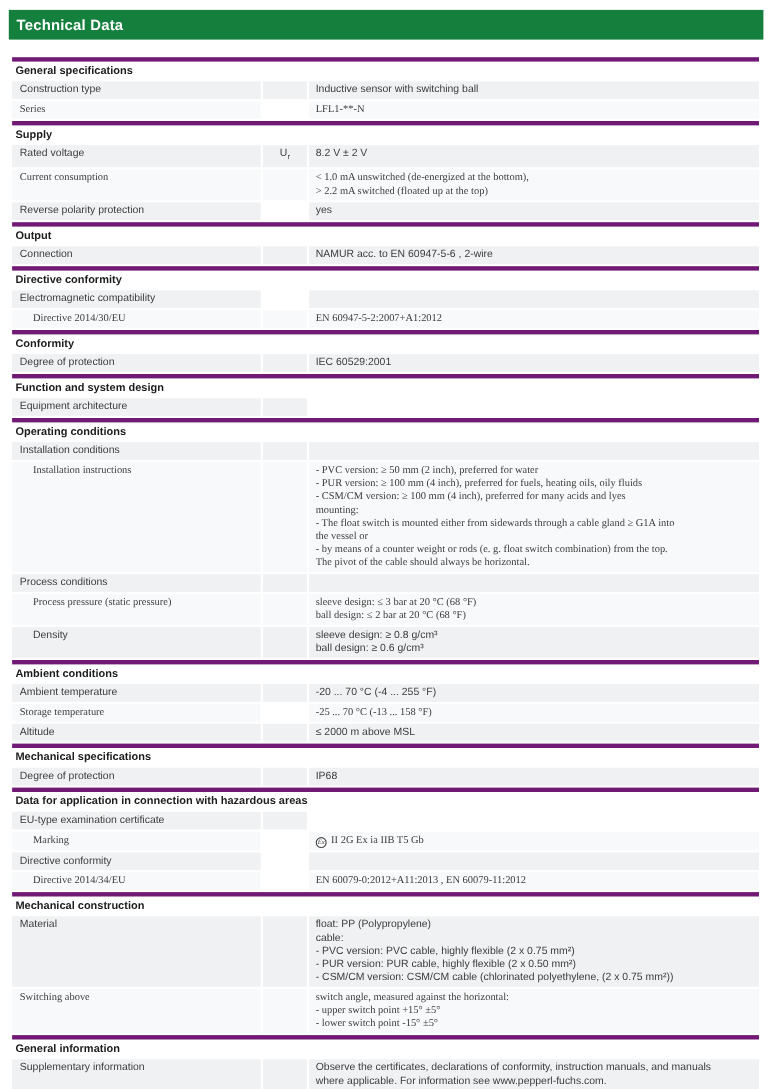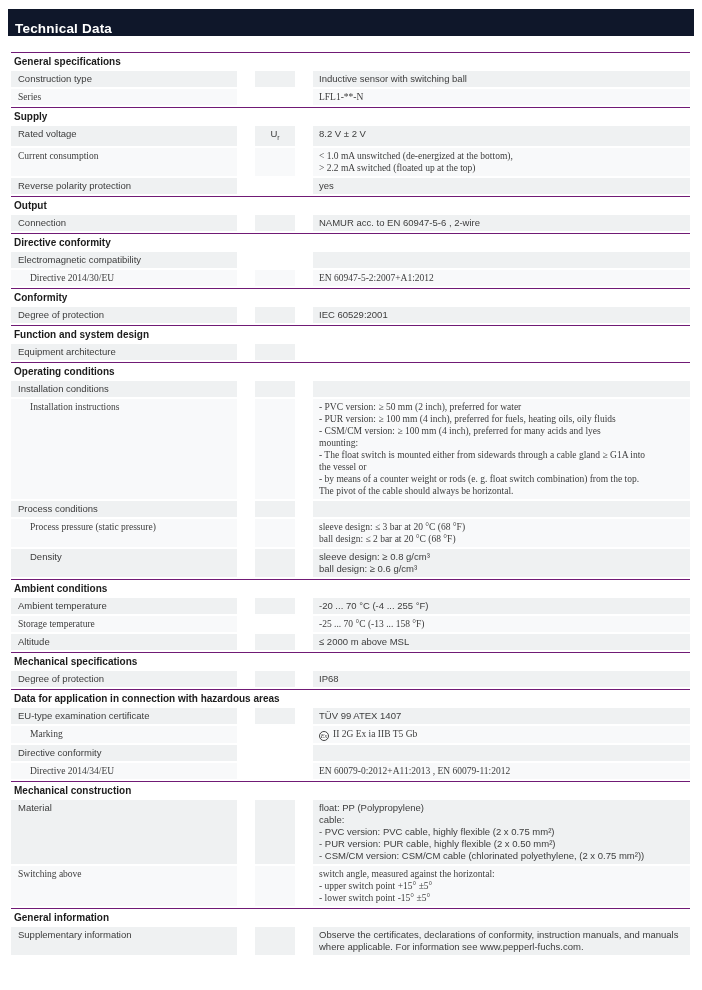--- a/index.html
+++ b/index.html
@@ -4,37 +4,37 @@
 <style>
   html,body{margin:0;padding:0;background:#ffffff;}
   body{
     width:702px;height:990px;
     font-family:"Liberation Sans","DejaVu Sans",sans-serif;
     color:#3c3c3c;font-size:9.5px;
     overflow:hidden;
   }
   .titlebar{
     margin:9px 8px 0 8px;height:27px;
-    background:#0f172a;
-    display:flex;align-items:flex-end;
+    background:#15803d;
+    display:flex;align-items:center;
   }
   .titlebar .t{
     color:#ffffff;font-size:13.5px;font-weight:bold;
     padding-left:7px;letter-spacing:0.2px;
   }
   .spec{margin:16px 12px 0 11px;}
   .section-title{
-    border-top:1px solid #701a75;
+    border-top:4px solid #701a75;
     font-weight:bold;font-size:10px;color:#1c1c1c;
     padding:3px 0 2px 3px;margin-bottom:2px;
     background:#ffffff;white-space:nowrap;
   }
   .row{
     display:grid;grid-template-columns:226px 40px 1fr;
-    column-gap:18px;margin-bottom:2px;
+    column-gap:2px;margin-bottom:2px;
   }
   .row.dark .cell{background:#eff1f2;}
   .row.light .cell{background:#f8f9fa;font-family:Liberation Serif, serif;}
   .cell{padding:2px 0;line-height:12px;}
   .cell.sym.mw{background:#ffffff !important;}
   .lab{white-space:nowrap;overflow:hidden;}
   .lab.ind1{padding-left:7px;}
   .lab.ind2{padding-left:19px;}
   .sym{text-align:center;}
   .sym sub{font-size:7px;}
@@ -196,23 +196,20 @@
       <div class="cell lab ind1">Degree of protection</div>
       <div class="cell sym"></div>
       <div class="cell val">
         <div>IP68</div>
       </div>
     </div>
     <div class="section-title">Data for application in connection with hazardous areas</div>
     <div class="row dark">
       <div class="cell lab ind1">EU-type examination certificate</div>
       <div class="cell sym"></div>
-      <div class="cell val">
-        <div>TÜV 99 ATEX 1407</div>
-      </div>
     </div>
     <div class="row light">
       <div class="cell lab ind2">Marking</div>
       <div class="cell sym mw"></div>
       <div class="cell val">
         <div><span class="exicon">Ex</span>II 2G Ex ia IIB T5 Gb</div>
       </div>
     </div>
     <div class="row dark">
       <div class="cell lab ind1">Directive conformity</div>

